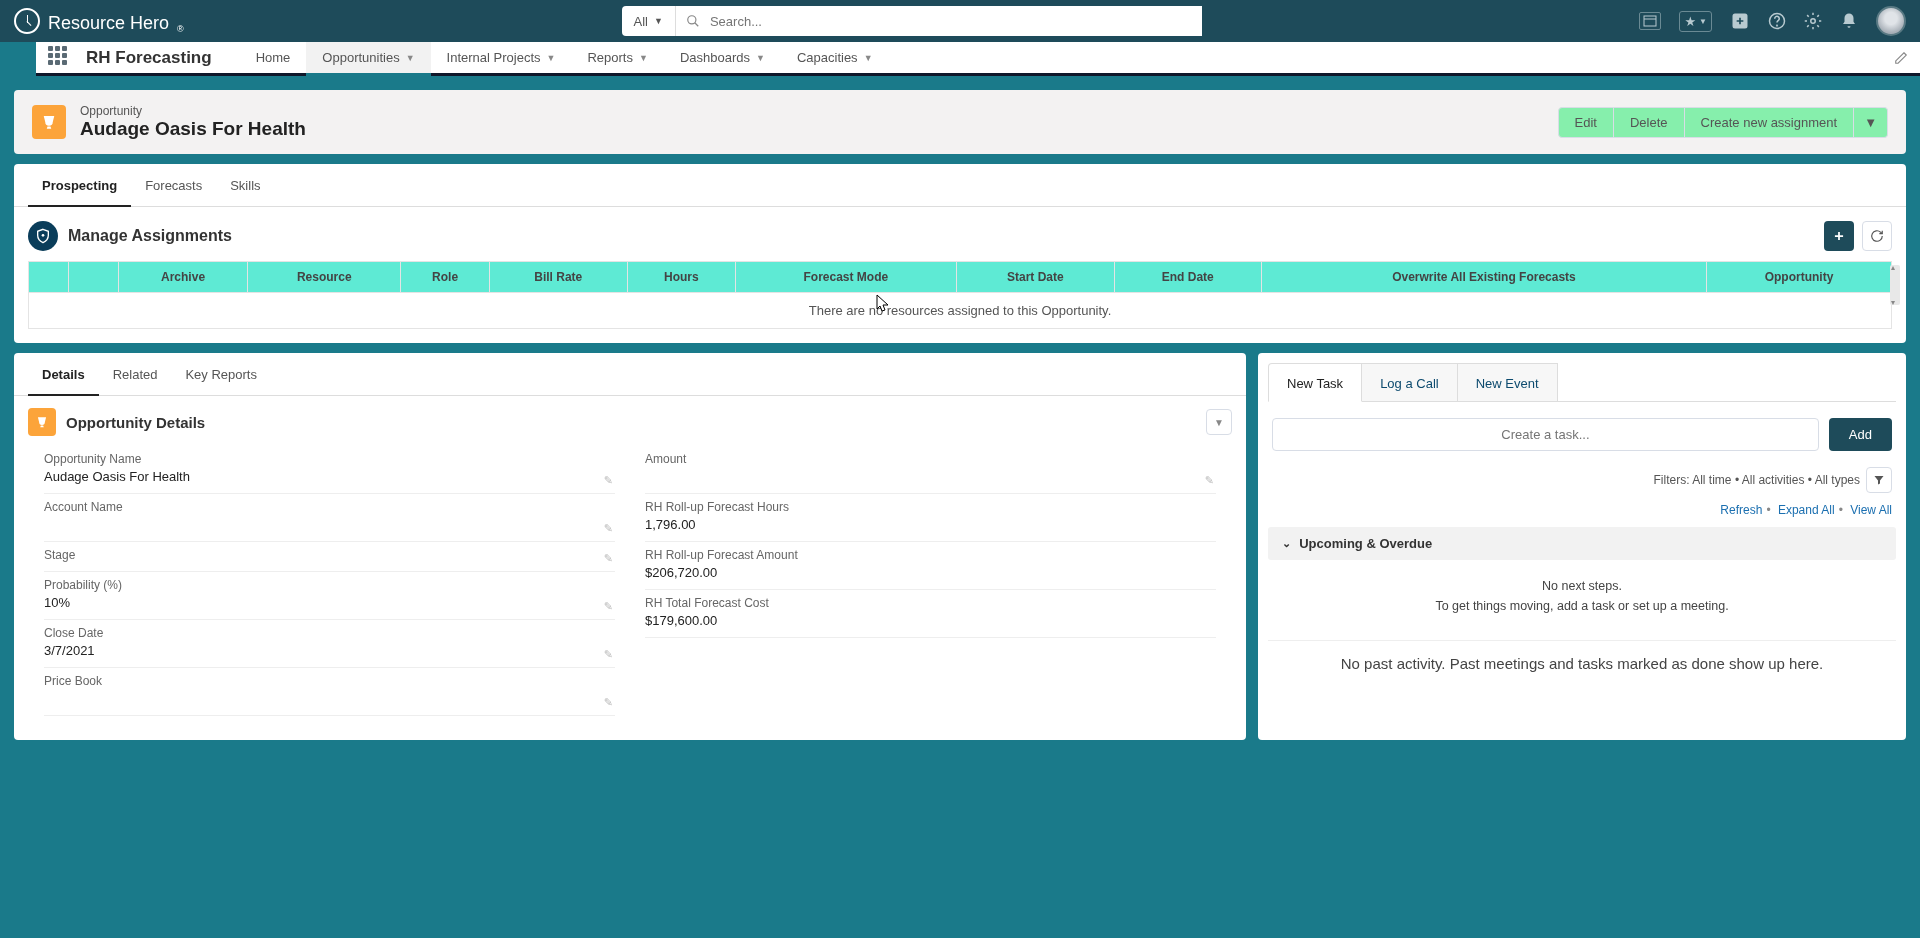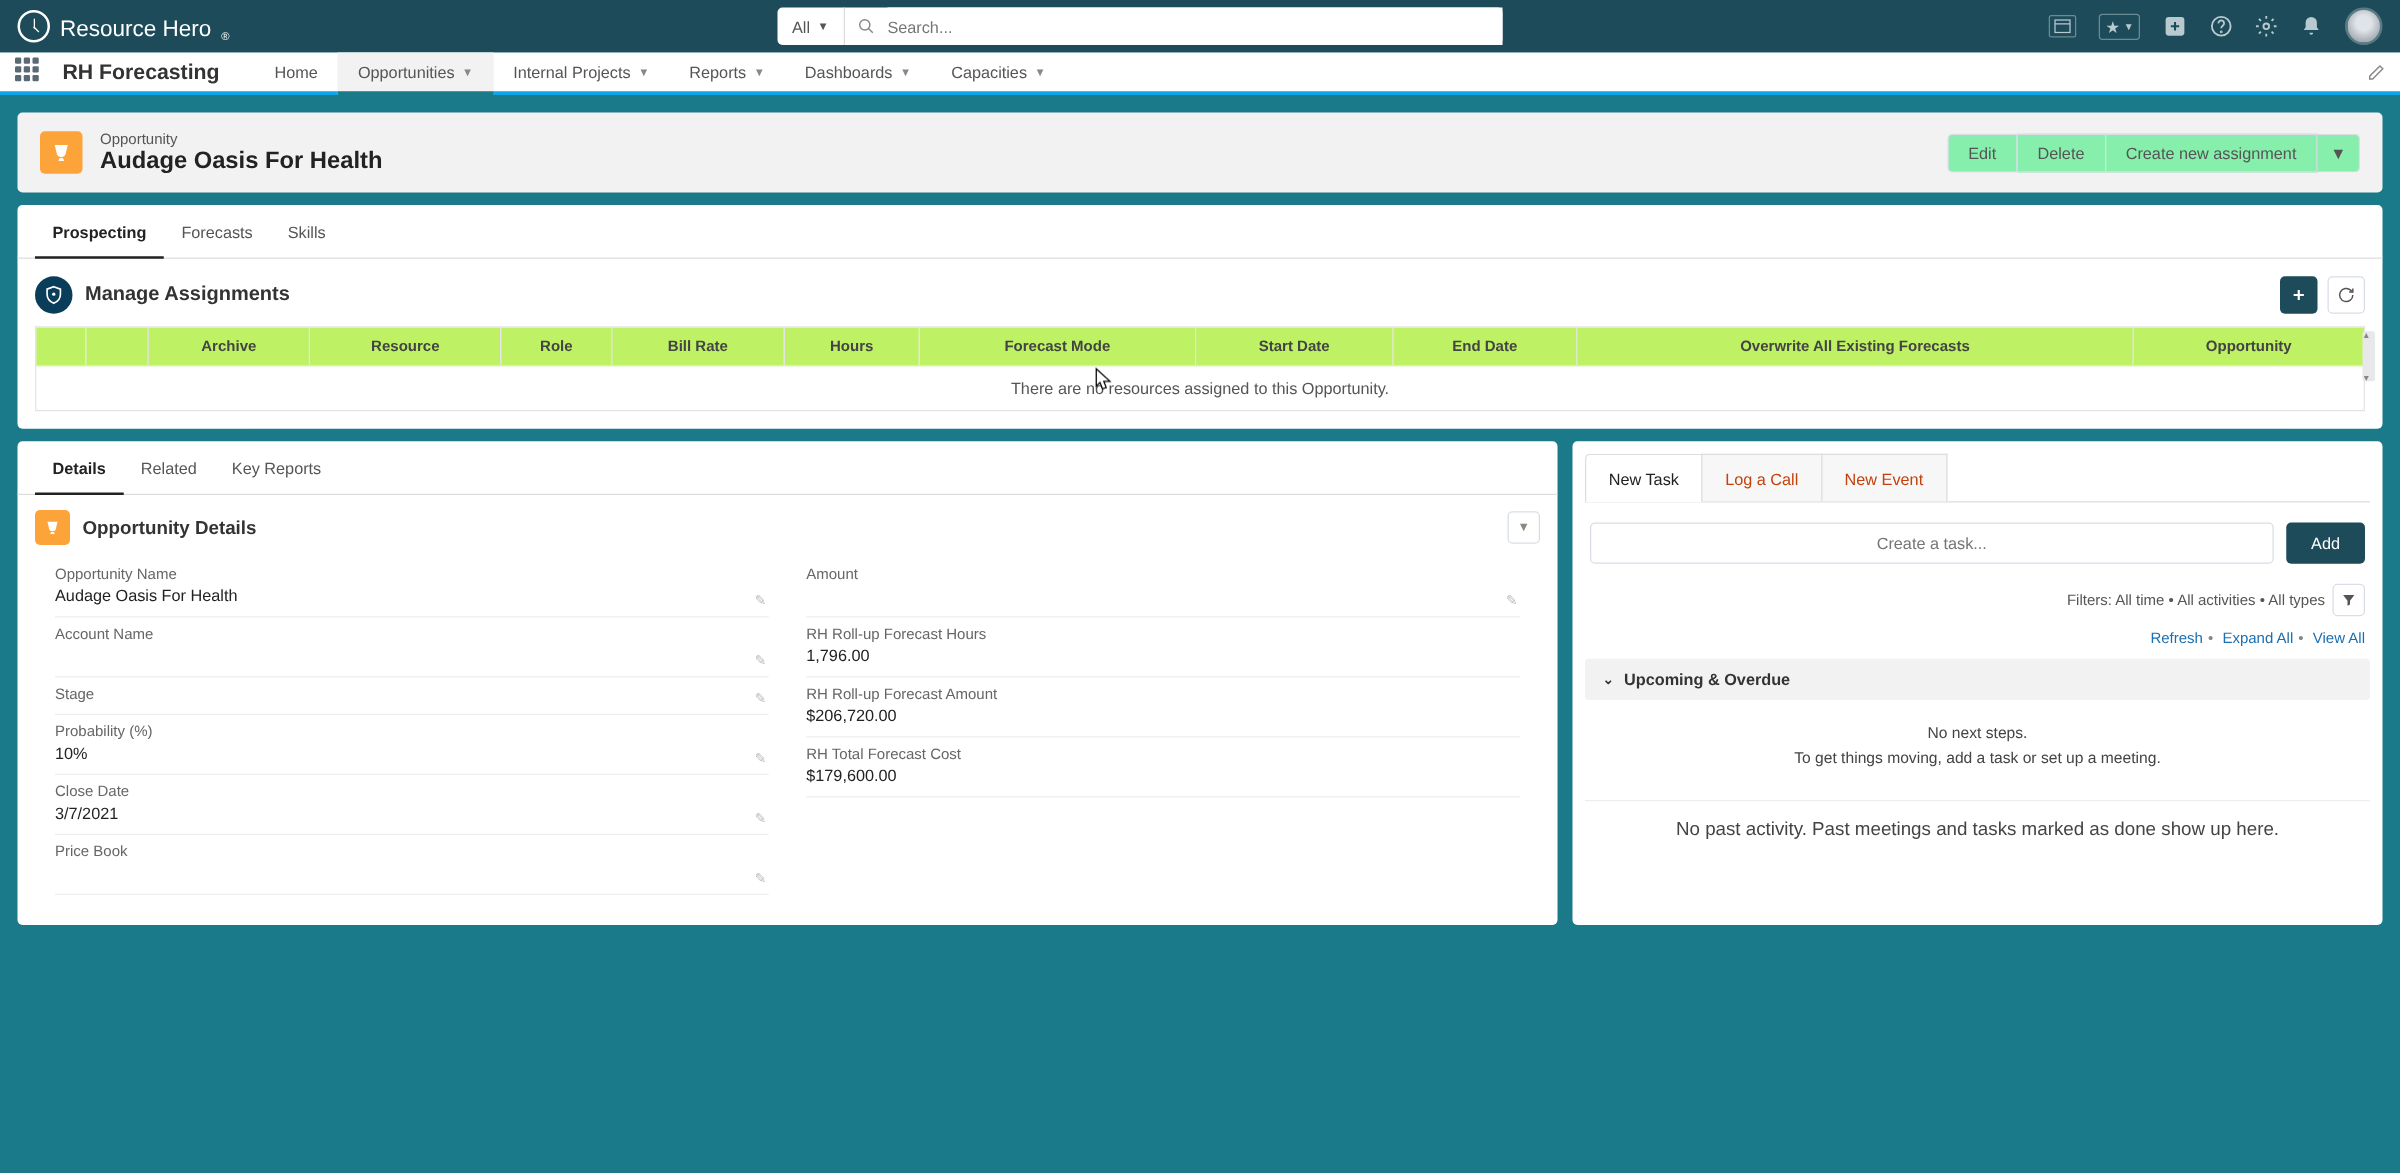--- a/index.html
+++ b/index.html
@@ -20,21 +20,21 @@
 .search-icon { padding: 0 10px; color: #888; }
 .search-input { border: none; outline: none; flex: 1; height: 100%; font-size: 13px; padding-right: 12px; }
 
 .header-icons { display: flex; align-items: center; gap: 18px; }
 .header-icons .hicon { color: #b8cad0; cursor: pointer; display: flex; align-items: center; }
 .fav-box { border: 1px solid #6a8a94; border-radius: 3px; padding: 2px 4px; display: flex; align-items: center; gap: 3px; }
 .box-icon { width: 22px; height: 18px; border: 1px solid #6a8a94; border-radius: 2px; display: flex; align-items: center; justify-content: center; }
 .avatar { width: 30px; height: 30px; border-radius: 50%; background: radial-gradient(circle at 50% 40%, #e0e4e8 30%, #a8b0b8 70%); border: 2px solid #5a7a84; }
 
 
-.nav-bar { height: 34px; background: #fff; display: flex; align-items: center; padding: 0 12px; border-bottom: 3px solid #0ea5e9; }
+.nav-bar { height: 34px; background: #fff; display: flex; align-items: center; padding: 0 12px; border-bottom: 3px solid #0f172a; margin-left: 36px; }
 .app-launcher { width: 24px; height: 24px; display: grid; grid-template-columns: repeat(3, 5px); grid-template-rows: repeat(3,5px); gap: 2px; cursor: pointer; margin-right: 14px; }
 .app-launcher span { background: #5a6a74; border-radius: 1px; }
 .app-name { font-size: 17px; font-weight: 600; color: #333; margin-right: 28px; }
 .nav-items { display: flex; height: 100%; }
 .nav-item { padding: 0 16px; display: flex; align-items: center; gap: 6px; color: #555; cursor: pointer; border-bottom: 3px solid transparent; margin-bottom: -3px; }
 .nav-item.active { background: #f2f2f2; border-bottom-color: #1a7a8a; }
 .nav-caret { font-size: 9px; color: #888; }
 .pencil-top { margin-left: auto; color: #888; cursor: pointer; }
 
 
@@ -61,21 +61,21 @@
 .section-header { display: flex; align-items: center; padding: 14px 14px 10px; gap: 10px; }
 .sec-icon { width: 30px; height: 30px; border-radius: 50%; background: #0a3d5a; display: flex; align-items: center; justify-content: center; color: #fff; }
 .sec-title { font-size: 16px; font-weight: 700; }
 .sec-actions { margin-left: auto; display: flex; gap: 8px; }
 .icon-btn { width: 30px; height: 30px; border-radius: 4px; display: flex; align-items: center; justify-content: center; cursor: pointer; }
 .icon-btn.dark { background: #1e4b5a; color: #fff; }
 .icon-btn.light { background: #fff; border: 1px solid #d8dde6; color: #555; }
 
 .table-wrap { padding: 0 14px 14px; position: relative; }
 .grid-table { width: 100%; border-collapse: collapse; }
-.grid-table th { font-size: 12px; font-weight: 600; color: #444; padding: 8px 6px; border: 1px solid #e4e4e4; background: #bef264; text-align: center; }
+.grid-table th { font-size: 12px; font-weight: 600; color: #444; padding: 8px 6px; border: 1px solid #e4e4e4; background: #5eead4; text-align: center; }
 .grid-table th:first-child { width: 40px; }
 .grid-table th:nth-child(2) { width: 50px; }
 .empty-row td { text-align: center; padding: 10px; color: #555; font-size: 13px; border: 1px solid #e4e4e4; border-top: none; }
 .scroll-handle { position: absolute; right: 6px; top: 4px; width: 10px; height: 40px; background: #e8e8e8; border-radius: 2px; }
 .scroll-handle::before, .scroll-handle::after { content: '▴'; position: absolute; left: 1px; font-size: 8px; color: #888; }
 .scroll-handle::before { top: -2px; }
 .scroll-handle::after { bottom: -2px; content: '▾'; }
 
 
 .bottom-row { display: flex; gap: 12px; margin-top: 10px; }
@@ -88,21 +88,21 @@
 .detail-caret-btn { margin-left: auto; width: 26px; height: 26px; border: 1px solid #d8dde6; border-radius: 4px; display: flex; align-items: center; justify-content: center; color: #888; cursor: pointer; font-size: 10px; }
 
 .fields-grid { display: grid; grid-template-columns: 1fr 1fr; column-gap: 30px; padding: 4px 30px; }
 .field { padding: 6px 0; border-bottom: 1px solid #eee; position: relative; }
 .field-label { font-size: 12px; color: #666; margin-bottom: 3px; }
 .field-value { font-size: 13px; color: #222; min-height: 18px; }
 .field-pencil { position: absolute; right: 2px; bottom: 6px; color: #bbb; font-size: 11px; }
 
 
 .act-tabs { display: flex; border-bottom: 1px solid #ddd; margin: 10px 10px 0; }
-.act-tab { padding: 12px 18px 10px; background: #f7f7f7; border: 1px solid #ddd; border-bottom: none; margin-right: -1px; color: #c2410c; cursor: pointer; font-size: 13px; }
+.act-tab { padding: 12px 18px 10px; background: #f7f7f7; border: 1px solid #ddd; border-bottom: none; margin-right: -1px; color: #0c4a6e; cursor: pointer; font-size: 13px; }
 .act-tab.active { background: #fff; color: #222; border-bottom: 1px solid #fff; margin-bottom: -1px; }
 .act-tab:first-child { border-radius: 4px 0 0 0; }
 
 .task-row { display: flex; gap: 10px; padding: 16px 14px; }
 .task-input { flex: 1; border: 1px solid #d8dde6; border-radius: 4px; padding: 8px; text-align: center; color: #888; font-size: 13px; }
 .add-btn { background: #1e4b5a; color: #fff; border: none; border-radius: 4px; padding: 8px 20px; cursor: pointer; font-size: 13px; }
 
 .filters-row { display: flex; align-items: center; padding: 0 14px 10px; font-size: 12px; color: #555; }
 .filters-row .txt { margin-left: auto; margin-right: 6px; }
 .filter-btn { width: 26px; height: 26px; border: 1px solid #d8dde6; border-radius: 4px; display: flex; align-items: center; justify-content: center; cursor: pointer; }

